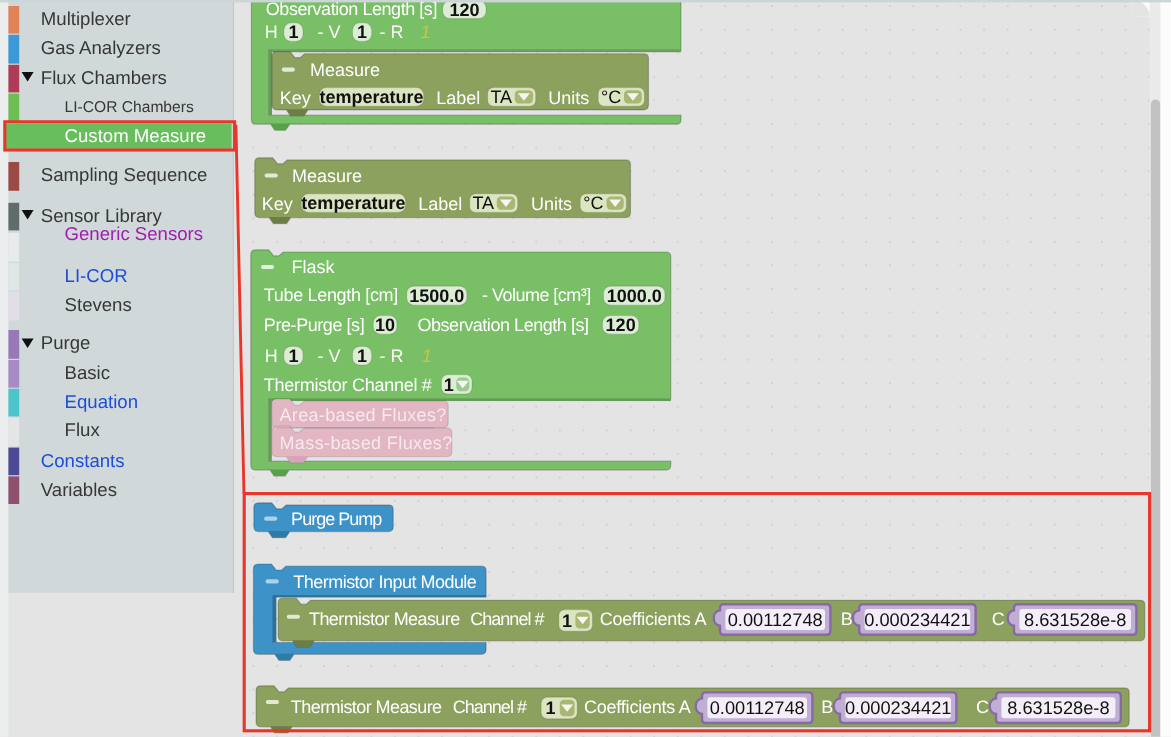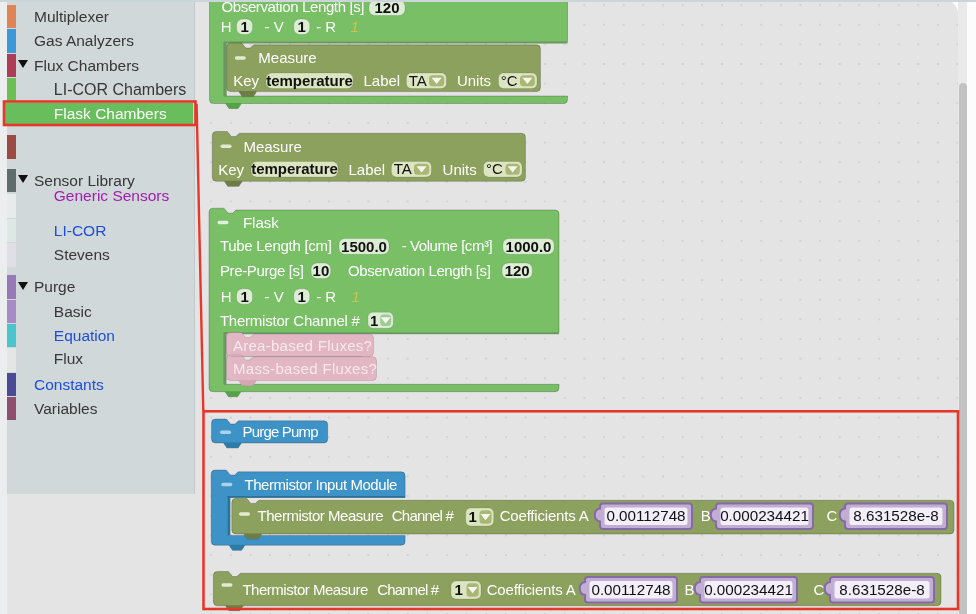--- a/index.html
+++ b/index.html
@@ -18,24 +18,25 @@
 <div id="sidebar">
     <div id="lstrip"></div>
 <div style="position:absolute;left:7px;top:4.5px;width:9px;height:23.5px;background:#e08458"></div>
 <div style="position:absolute;left:34px;top:7.5px;font-size:15.5px;color:#373737;white-space:nowrap">Multiplexer</div>
 <div style="position:absolute;left:7px;top:29.0px;width:9px;height:23.5px;background:#3d99d5"></div>
 <div style="position:absolute;left:34px;top:32.0px;font-size:15.5px;color:#373737;white-space:nowrap">Gas Analyzers</div>
 <div style="position:absolute;left:7px;top:53.5px;width:9px;height:23.5px;background:#ae3c56"></div>
 <div style="position:absolute;left:17.5px;top:60px;width:0;height:0;border-left:5.8px solid transparent;border-right:5.8px solid transparent;border-top:8.5px solid #101010"></div>
     <div style="position:absolute;left:34px;top:56.5px;font-size:15.5px;color:#373737;white-space:nowrap">Flux Chambers</div>
 <div style="position:absolute;left:7px;top:78.0px;width:9px;height:23.5px;background:#6cbf53"></div>
-<div style="position:absolute;left:53.8px;top:81.0px;font-size:16px;color:#373737;white-space:nowrap">LI-COR Chambers</div>
+<div style="position:absolute;left:53.8px;top:81.0px;font-size:13px;color:#373737;white-space:nowrap">LI-COR Chambers</div>
 <div style="position:absolute;left:5px;top:102.5px;width:188px;height:21px;background:#68bd5c"></div>
-<div style="position:absolute;left:53.8px;top:104.5px;font-size:15.5px;color:#fff;white-space:nowrap">Flask Chambers</div>
+<div style="position:absolute;left:53.8px;top:104.5px;font-size:15.5px;color:#fff;white-space:nowrap">Custom Measure</div>
 <div style="position:absolute;left:7px;top:135.0px;width:9px;height:23.5px;background:#9c4a44"></div>
+<div style="position:absolute;left:34px;top:138.0px;font-size:15.5px;color:#373737;white-space:nowrap">Sampling Sequence</div>
 <div style="position:absolute;left:7px;top:168.5px;width:9px;height:23.5px;background:#5f6c6c"></div>
 <div style="position:absolute;left:17.5px;top:175px;width:0;height:0;border-left:5.8px solid transparent;border-right:5.8px solid transparent;border-top:8.5px solid #101010"></div>
     <div style="position:absolute;left:34px;top:171.5px;font-size:15.5px;color:#373737;white-space:nowrap">Sensor Library</div>
 <div style="position:absolute;left:7px;top:194.0px;width:9px;height:23.5px;background:#e7ebeb"></div>
 <div style="position:absolute;left:53.8px;top:187px;font-size:15.5px;color:#a21caf;white-space:nowrap">Generic Sensors</div>
 <div style="position:absolute;left:7px;top:218.5px;width:9px;height:23.5px;background:#dde7e3"></div>
 <div style="position:absolute;left:53.8px;top:221.5px;font-size:15.5px;color:#1d4ed8;white-space:nowrap">LI-COR</div>
 <div style="position:absolute;left:7px;top:243.0px;width:9px;height:23.5px;background:#e2dee8"></div>
 <div style="position:absolute;left:53.8px;top:246.0px;font-size:15.5px;color:#373737;white-space:nowrap">Stevens</div>
 <div style="position:absolute;left:7px;top:275.0px;width:9px;height:23.5px;background:#9879b8"></div>

